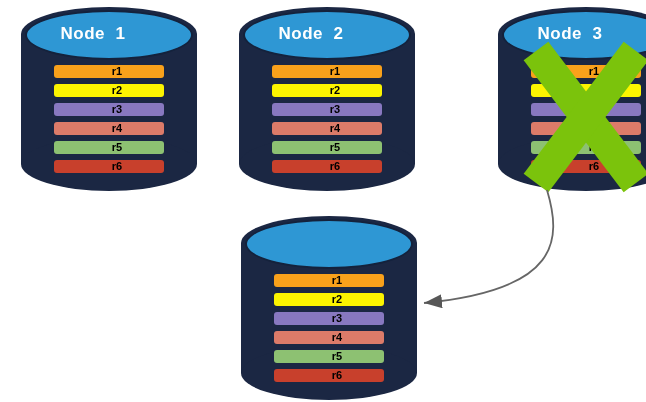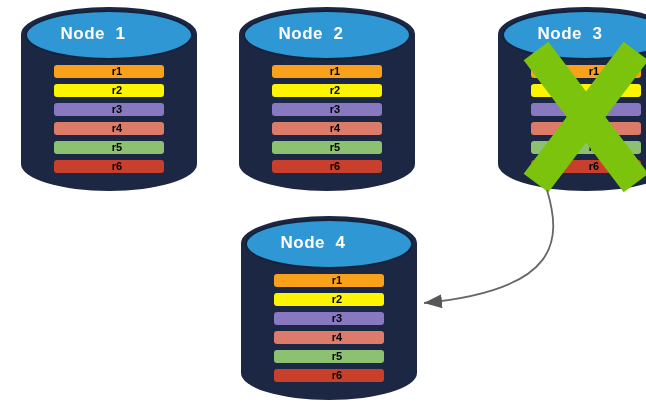--- a/index.html
+++ b/index.html
@@ -137,21 +137,20 @@
     <line x1="4" y1="4" x2="104" y2="136" stroke-width="31" style="stroke: rgb(123, 195, 12);"></line>
     <line x1="104" y1="4" x2="4" y2="136" stroke-width="31" style="stroke: rgb(123, 195, 12);"></line>
   </svg>
 </div>
 
 <div class="node" style="left:241px; top:216px;">
   <div class="cyl-rim"></div>
   <div class="cyl-body"></div>
   <div class="cyl-bottom"></div>
   <div class="cyl-top"></div>
-  <div class="cyl-label">Node  4</div>
   <div class="bars">
     <div class="bar" style="background-color: rgb(249, 161, 27);">r1</div>
     <div class="bar" style="background-color: rgb(252, 244, 0);">r2</div>
     <div class="bar" style="background-color: rgb(136, 120, 192);">r3</div>
     <div class="bar" style="background-color: rgb(220, 123, 105);">r4</div>
     <div class="bar" style="background-color: rgb(141, 193, 114);">r5</div>
     <div class="bar" style="background-color: rgb(200, 64, 44);">r6</div>
   </div>
 </div>
 

